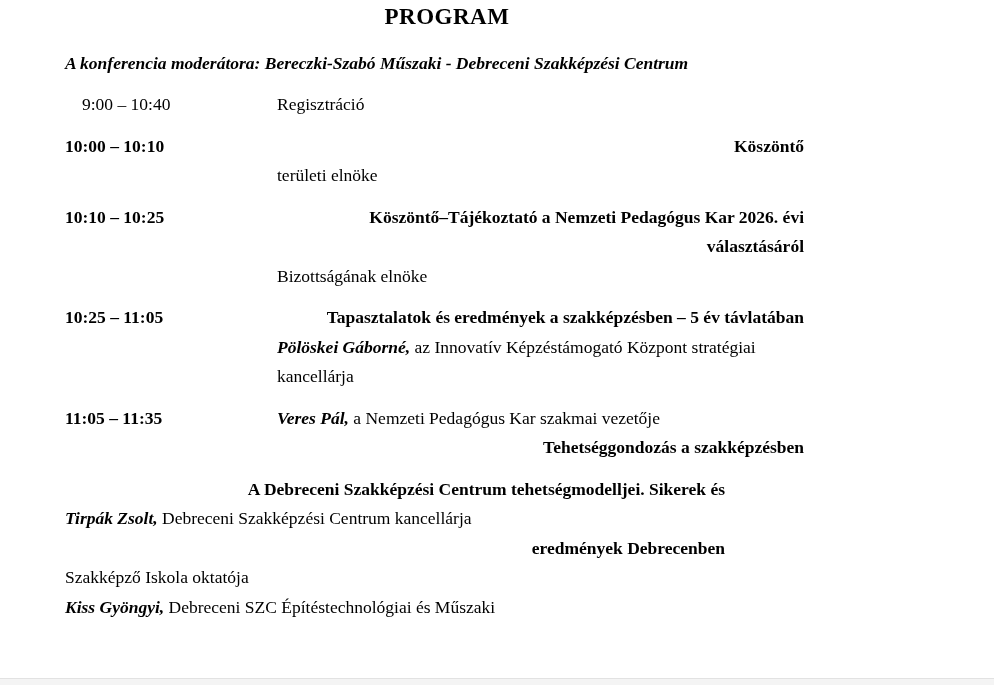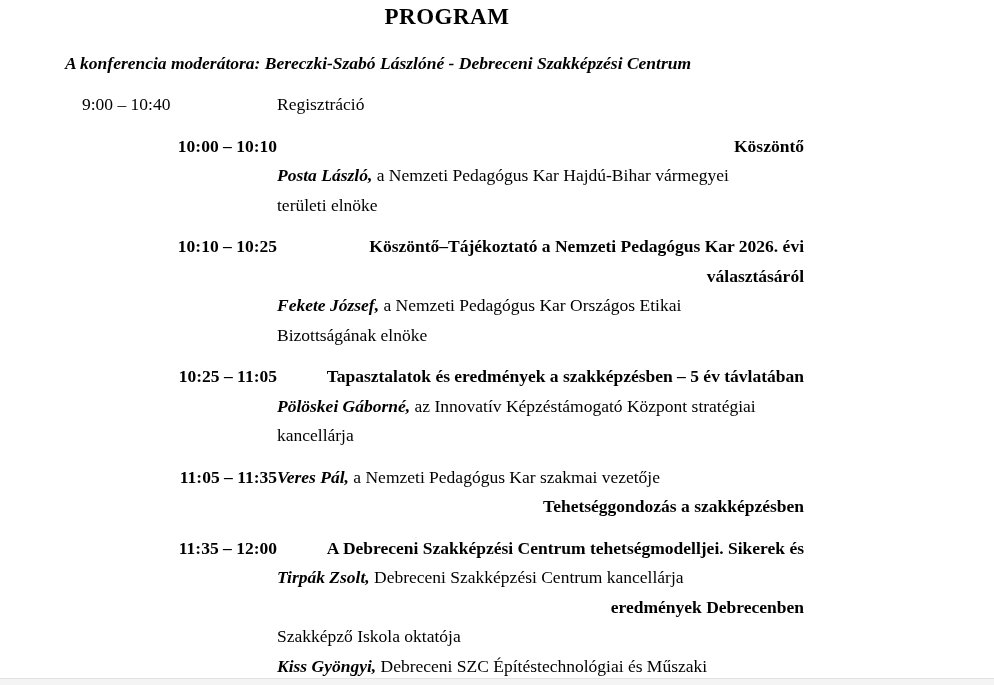--- a/index.html
+++ b/index.html
@@ -44,21 +44,21 @@
     align-items: flex-start;
     margin-bottom: 12px;
     font-size: 17.5px;
     line-height: 29.5px;
   }
   .time-cell {
     flex: 0 0 212px;
     width: 212px;
     white-space: nowrap;
   }
-  .time-cell.bold { font-weight: bold; text-align: right; }
+  .time-cell.bold { font-weight: bold; }
   .time-cell.indented { padding-left: 17px; box-sizing: border-box; }
   .content-cell {
     flex: 1 1 auto;
     max-width: 660px;
   }
   .line { white-space: nowrap; }
   .line.heading { font-weight: bold; text-align: right; }
   .speaker-name {
     font-weight: bold;
     font-style: italic;
@@ -70,62 +70,59 @@
     width: 994px;
     height: 6px;
     border-top: 1px solid #e2e2e2;
   }
 </style>
 </head>
 <body>
 
 <div class="page" style="background: rgb(255, 255, 255); color: rgb(0, 0, 0);">
   <h1 class="title">PROGRAM</h1>
-  <p class="moderator">A konferencia moderátora: Bereczki-Szabó Lászlóné - Debreceni Szakképzési Centrum</p>
+  <p class="moderator">A konferencia moderátora: Bereczki-Szabó Műszaki - Debreceni Szakképzési Centrum</p>
   <div class="schedule" id="schedule">
       <div class="schedule-row">
         <div class="time-cell indented">9:00 – 10:40</div>
         <div class="content-cell">
           <div class="line">Regisztráció</div>
         </div>
       </div>
       <div class="schedule-row">
         <div class="time-cell bold">10:00 – 10:10</div>
         <div class="content-cell">
           <div class="line heading">Köszöntő</div>
-          <div class="line"><span class="speaker-name">Posta László,</span><span> a Nemzeti Pedagógus Kar Hajdú-Bihar vármegyei</span></div>
           <div class="line">területi elnöke</div>
         </div>
       </div>
       <div class="schedule-row">
         <div class="time-cell bold">10:10 – 10:25</div>
         <div class="content-cell">
           <div class="line heading">Köszöntő–Tájékoztató a Nemzeti Pedagógus Kar 2026. évi</div>
           <div class="line heading">választásáról</div>
-          <div class="line"><span class="speaker-name">Fekete József,</span><span> a Nemzeti Pedagógus Kar Országos Etikai</span></div>
           <div class="line">Bizottságának elnöke</div>
         </div>
       </div>
       <div class="schedule-row">
         <div class="time-cell bold">10:25 – 11:05</div>
         <div class="content-cell">
           <div class="line heading">Tapasztalatok és eredmények a szakképzésben – 5 év távlatában</div>
           <div class="line"><span class="speaker-name">Pölöskei Gáborné,</span><span> az Innovatív Képzéstámogató Központ stratégiai</span></div>
           <div class="line">kancellárja</div>
         </div>
       </div>
       <div class="schedule-row">
         <div class="time-cell bold">11:05 – 11:35</div>
         <div class="content-cell">
           <div class="line"><span class="speaker-name">Veres Pál,</span><span> a Nemzeti Pedagógus Kar szakmai vezetője</span></div>
           <div class="line heading">Tehetséggondozás a szakképzésben</div>
         </div>
       </div>
       <div class="schedule-row">
-        <div class="time-cell bold">11:35 – 12:00</div>
         <div class="content-cell">
           <div class="line heading">A Debreceni Szakképzési Centrum tehetségmodelljei. Sikerek és</div>
           <div class="line"><span class="speaker-name">Tirpák Zsolt,</span><span> Debreceni Szakképzési Centrum kancellárja</span></div>
           <div class="line heading">eredmények Debrecenben</div>
           <div class="line">Szakképző Iskola oktatója</div>
           <div class="line"><span class="speaker-name">Kiss Gyöngyi,</span><span> Debreceni SZC Építéstechnológiai és Műszaki</span></div>
         </div>
       </div>
     </div>
   <div class="bottom-bar" id="bottom-bar" style="background: rgb(244, 244, 244); border-top-color: rgb(226, 226, 226);"></div>

